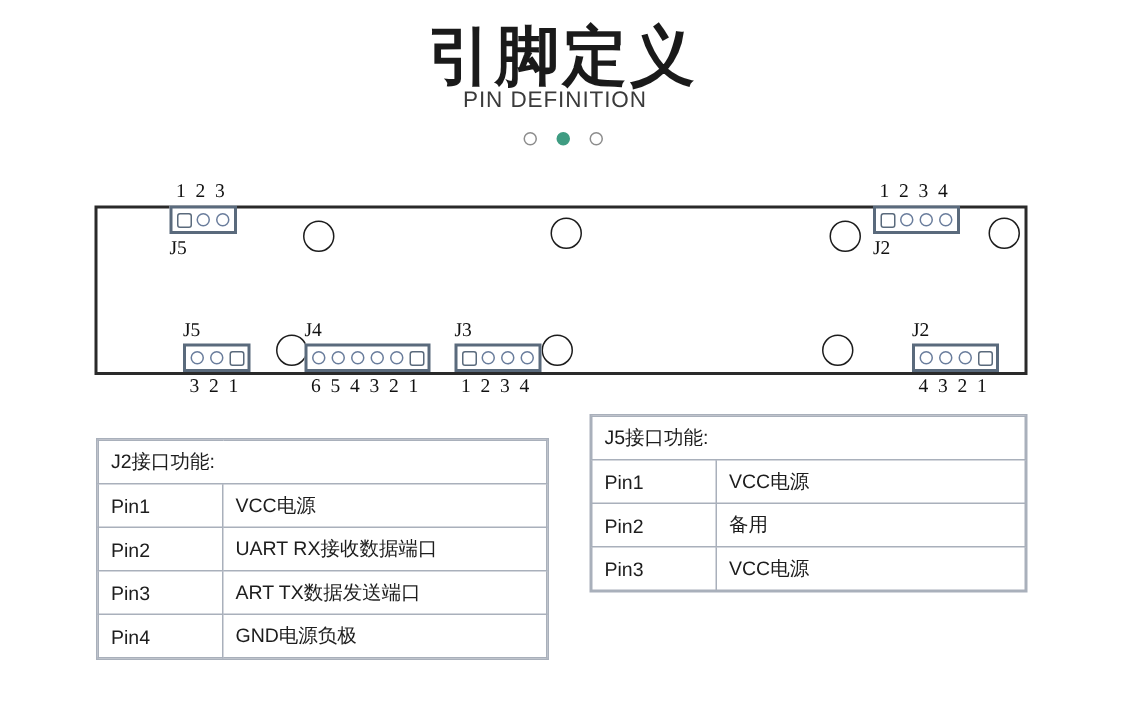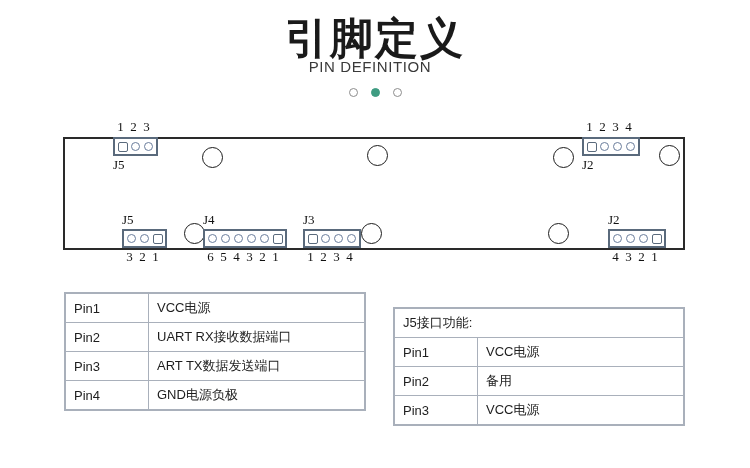--- a/index.html
+++ b/index.html
@@ -234,40 +234,43 @@
     <span>4</span>
     <span>3</span>
     <span>2</span>
     <span>1</span>
   </div>
 
   <div class="tbl" style="left:64px;top:292px;width:302px;">
     <table>
       <tbody>
         <tr>
+          <td class="hdr" colspan="2">J2接口功能:</td>
+        </tr>
+        <tr>
           <td class="pinc">Pin1</td>
           <td class="desc">VCC电源</td>
         </tr>
         <tr>
           <td class="pinc">Pin2</td>
           <td class="desc">UART  RX接收数据端口</td>
         </tr>
         <tr>
           <td class="pinc">Pin3</td>
           <td class="desc">ART  TX数据发送端口</td>
         </tr>
         <tr>
           <td class="pinc">Pin4</td>
           <td class="desc">GND电源负极</td>
         </tr>
       </tbody>
     </table>
   </div>
 
-  <div class="tbl" style="left:393px;top:307px;width:292px;">
+  <div class="tbl" style="left:393px;top:276px;width:292px;">
     <table>
       <tbody>
         <tr>
           <td class="hdr" colspan="2">J5接口功能:</td>
         </tr>
         <tr>
           <td class="pinc">Pin1</td>
           <td class="desc">VCC电源</td>
         </tr>
         <tr>

